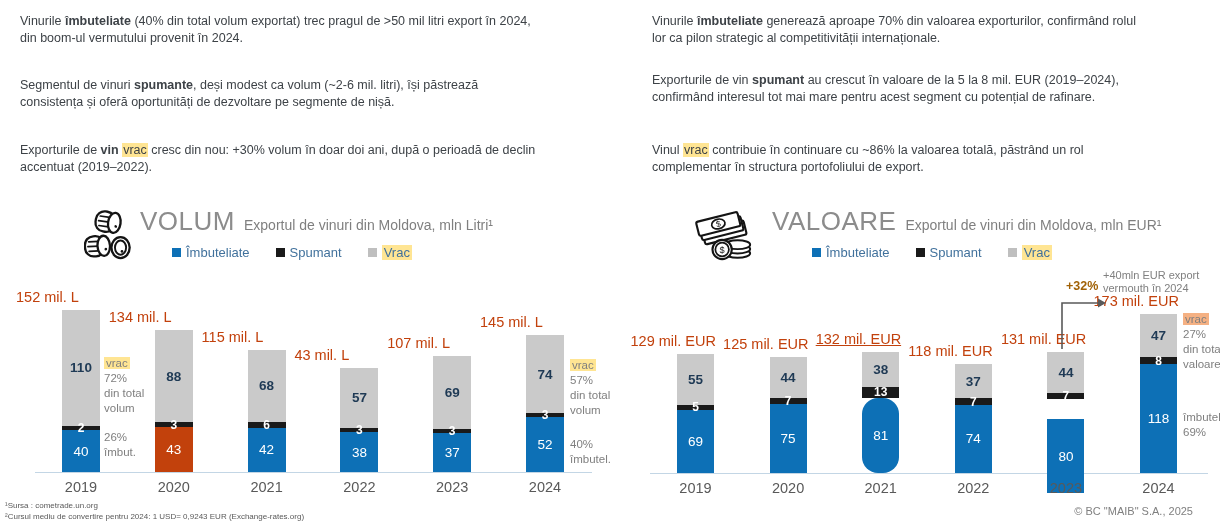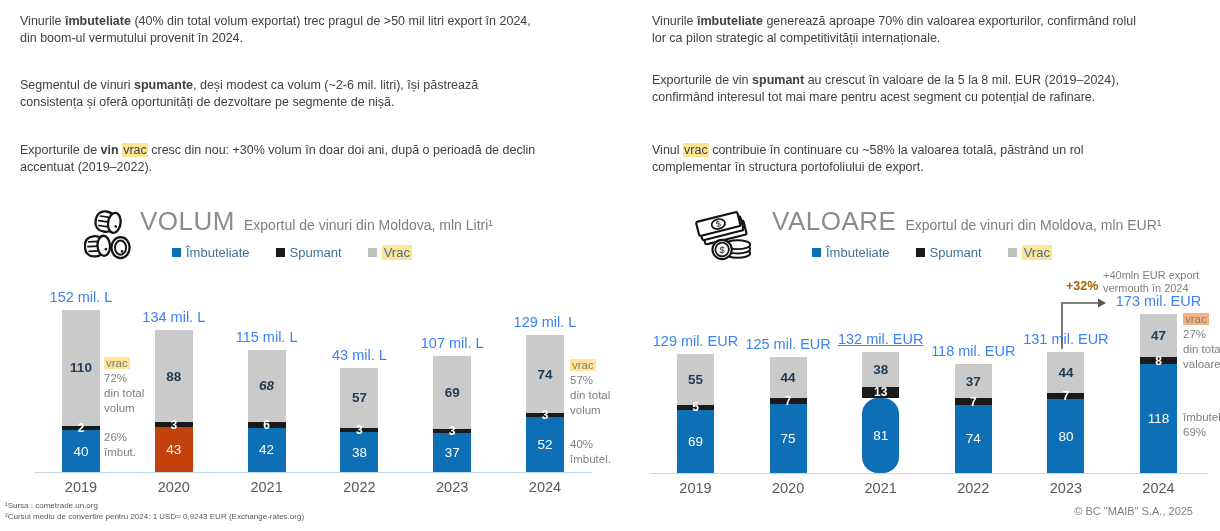--- a/index.html
+++ b/index.html
@@ -21,21 +21,21 @@
   .legend-swatch{width:9px;height:9px;display:inline-block;}
   .legend-label.hl-y{background:#ffe593;padding:0 2px;}
 
   
   .axis{position:absolute;height:1px;background:#c3d6e5;}
   .bar-group{position:absolute;}
   .seg{width:100%;display:flex;align-items:center;justify-content:center;box-sizing:border-box;}
   .seg-label-dark{font-size:13.5px;font-weight:600;color:#1f3a55;}
   .seg-label-light{font-size:13.5px;font-weight:400;color:#fff;}
   .spum-label{position:absolute;left:0;width:100%;text-align:center;font-size:12px;font-weight:700;color:#fff;z-index:3;transform:translateY(-50%);pointer-events:none;}
-  .total-label{position:absolute;width:130px;text-align:center;font-size:14.5px;color:#3b82f6;white-space:nowrap;}
+  .total-label{position:absolute;width:130px;font-size:14.5px;color:#c2410c;white-space:nowrap;}
   .year-label{position:absolute;width:130px;text-align:center;font-size:14.5px;color:#595959;}
 
   
   .side-note{position:absolute;font-size:11.5px;line-height:15px;color:#7f7f7f;white-space:nowrap;}
   .side-note .note-hl{padding:0 2px;}
   .growth-pct{position:absolute;font-size:12.5px;font-weight:700;color:#a16207;}
   .growth-note{position:absolute;font-size:11px;line-height:12.5px;color:#808080;white-space:nowrap;}
 
   
   .footnotes{position:absolute;left:5px;top:500px;font-size:8px;line-height:11px;color:#595959;}
@@ -44,21 +44,21 @@
 </head>
 <body>
 
 <div id="stage">
 
   <div class="para" style="left:20px;top:13px;width:524px;"><span>Vinurile </span><span class="b">îmbuteliate</span><span> (40% din total volum exportat) trec pragul de &gt;50 mil litri export în 2024, din boom-ul vermutului provenit în 2024.</span></div>
   <div class="para" style="left:20px;top:77px;width:524px;"><span>Segmentul de vinuri </span><span class="b">spumante</span><span>, deși modest ca volum (~2-6 mil. litri), își păstrează consistența și oferă oportunități de dezvoltare pe segmente de nișă.</span></div>
   <div class="para" style="left:20px;top:142px;width:524px;"><span>Exporturile de </span><span class="b">vin</span><span> </span><span class="hl">vrac</span><span> cresc din nou: +30% volum în doar doi ani, după o perioadă de declin accentuat (2019–2022).</span></div>
   <div class="para" style="left:652px;top:13px;width:486px;"><span>Vinurile </span><span class="b">îmbuteliate</span><span> generează aproape 70% din valoarea exporturilor, confirmând rolul lor ca pilon strategic al competitivității internaționale.</span></div>
   <div class="para" style="left:652px;top:72px;width:486px;"><span>Exporturile de vin </span><span class="b">spumant</span><span> au crescut în valoare de la 5 la 8 mil. EUR (2019–2024), confirmând interesul tot mai mare pentru acest segment cu potențial de rafinare.</span></div>
-  <div class="para" style="left:652px;top:142px;width:486px;"><span>Vinul </span><span class="hl">vrac</span><span> contribuie în continuare cu ~58% la valoarea totală, păstrând un rol complementar în structura portofoliului de export.</span></div>
+  <div class="para" style="left:652px;top:142px;width:486px;"><span>Vinul </span><span class="hl">vrac</span><span> contribuie în continuare cu ~86% la valoarea totală, păstrând un rol complementar în structura portofoliului de export.</span></div>
 
   <div class="chart-icon" style="left:84px;top:209px;">
     <svg width="50" height="58" viewBox="0 0 52 60" fill="none" stroke="#141414" stroke-linecap="round">
       <g transform="rotate(8 26 14)">
         <rect x="12" y="3" width="20" height="21" rx="9" stroke-width="2.4" fill="#fff"></rect>
         <path d="M16 8.5 h10 M15 13.5 h11 M16 18.5 h10" stroke-width="1.7"></path>
         <ellipse cx="31.5" cy="13.5" rx="6.5" ry="10.5" stroke-width="2.4" fill="#fff"></ellipse>
         <circle cx="33.5" cy="17" r="1.4" fill="#141414" stroke="none"></circle>
       </g>
       <g transform="translate(0,26) rotate(-3 14 12)">
@@ -153,21 +153,21 @@
         </div>
         <div class="seg" style="height: 4.5px; background: rgb(26, 26, 26);"></div>
         <div class="spum-label" style="top: 94.65px;">3</div>
         <div class="seg" style="height: 45.15px; background: #c2410c; text-align: center;">
           <div class="seg-label-light">43</div>
         </div>
       </div>
       <div class="total-label" style="left: 108.8px; top: 308.95px;">134 mil. L</div>
       <div class="year-label" style="left: 108.8px; top: 479px;">2020</div>
       <div class="bar-group" style="left: 247.6px; top: 350.2px; width: 38px; height: 121.8px;">
-        <div class="seg" style="height: 71.4px; background: rgb(202, 202, 202); font-style: italic;">
+        <div class="seg" style="height: 71.4px; background: rgb(202, 202, 202);">
           <div class="seg-label-dark">68</div>
         </div>
         <div class="seg" style="height: 6.3px; background: rgb(26, 26, 26);"></div>
         <div class="spum-label" style="top: 74.55px;">6</div>
         <div class="seg" style="height: 44.1px; background: rgb(13, 112, 182);">
           <div class="seg-label-light">42</div>
         </div>
       </div>
       <div class="total-label" style="left: 201.6px; top: 329.2px;">115 mil. L</div>
       <div class="year-label" style="left: 201.6px; top: 479px;">2021</div>
@@ -198,21 +198,21 @@
       <div class="bar-group" style="left: 526px; top: 335.2px; width: 38px; height: 136.8px;">
         <div class="seg" style="height: 77.7px; background: rgb(202, 202, 202);">
           <div class="seg-label-dark">74</div>
         </div>
         <div class="seg" style="height: 4.5px; background: rgb(26, 26, 26);"></div>
         <div class="spum-label" style="top: 79.95px;">3</div>
         <div class="seg" style="height: 54.6px; background: rgb(13, 112, 182);">
           <div class="seg-label-light">52</div>
         </div>
       </div>
-      <div class="total-label" style="left: 480px; top: 314.2px;">129 mil. L</div>
+      <div class="total-label" style="left: 480px; top: 314.2px;">145 mil. L</div>
       <div class="year-label" style="left: 480px; top: 479px;">2024</div>
       <div class="side-note" style="left: 104px; top: 356px;">
         <div><span class="note-hl" style="background: rgb(255, 229, 147);">vrac</span></div>
         <div>72%</div>
         <div>din total</div>
         <div>volum</div>
       </div>
       <div class="side-note" style="left: 104px; top: 430px;">
         <div>26%</div>
         <div>îmbut.</div>
@@ -276,21 +276,21 @@
         </div>
       </div>
       <div class="total-label" style="left: 908.3px; top: 343.44px;">118 mil. EUR</div>
       <div class="year-label" style="left: 908.3px; top: 480px;">2022</div>
       <div class="bar-group" style="left: 1047.4px; top: 352.48px; width: 37px; height: 120.52px;">
         <div class="seg" style="height: 40.48px; background: rgb(202, 202, 202);">
           <div class="seg-label-dark">44</div>
         </div>
         <div class="seg" style="height: 6.44px; background: rgb(26, 26, 26);"></div>
         <div class="spum-label" style="top: 43.7px;">7</div>
-        <div class="seg" style="height: 73.6px; background: rgb(13, 112, 182);">
+        <div class="seg" style="height: 73.6px; background: rgb(13, 112, 182); margin-top: 20px;">
           <div class="seg-label-light">80</div>
         </div>
       </div>
       <div class="total-label" style="left: 1000.9px; top: 331.48px;">131 mil. EUR</div>
       <div class="year-label" style="left: 1000.9px; top: 480px;">2023</div>
       <div class="bar-group" style="left: 1140px; top: 313.84px; width: 37px; height: 159.16px;">
         <div class="seg" style="height: 43.24px; background: rgb(202, 202, 202);">
           <div class="seg-label-dark">47</div>
         </div>
         <div class="seg" style="height: 7.36px; background: rgb(26, 26, 26);"></div>

